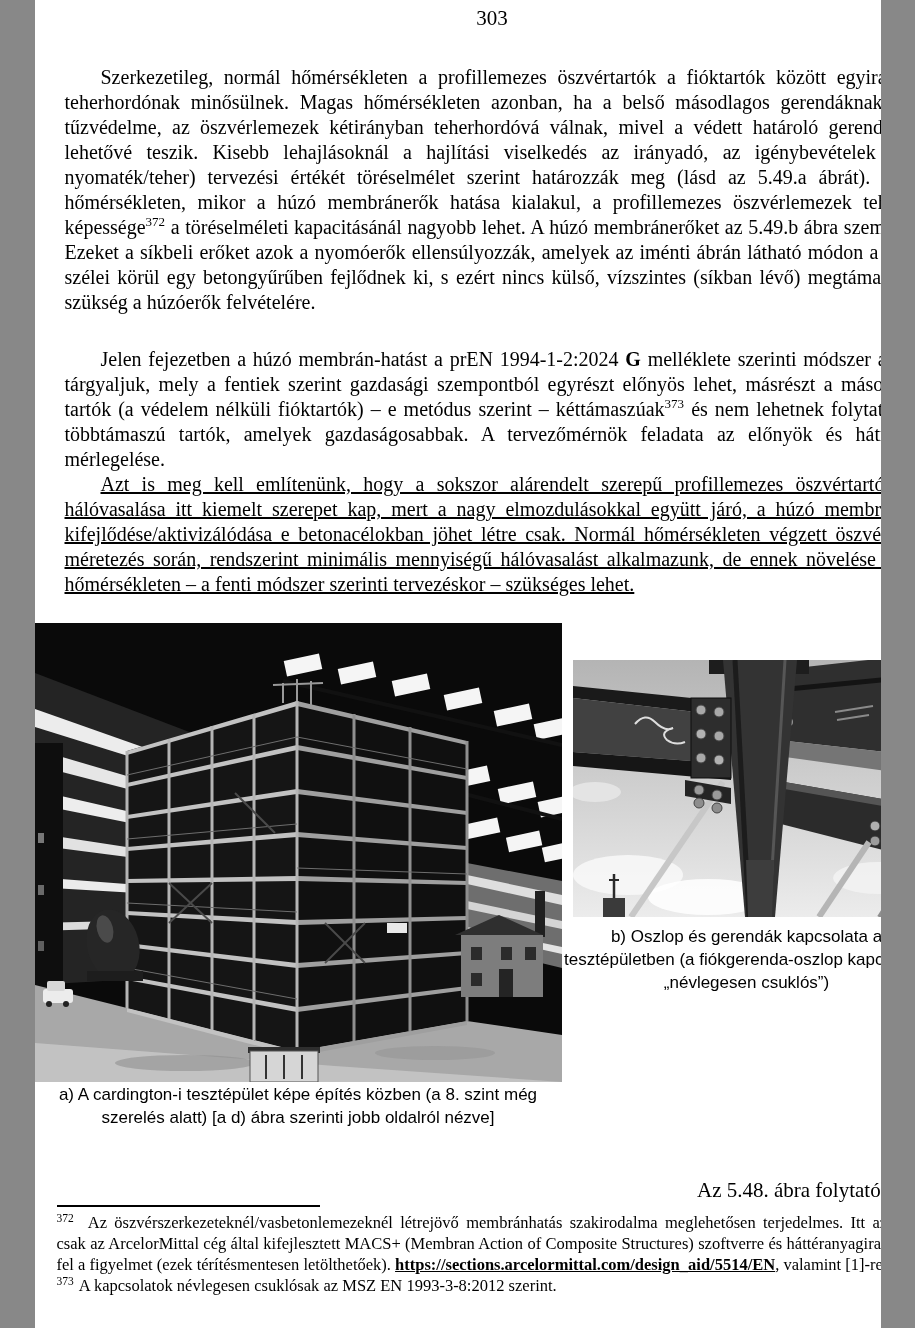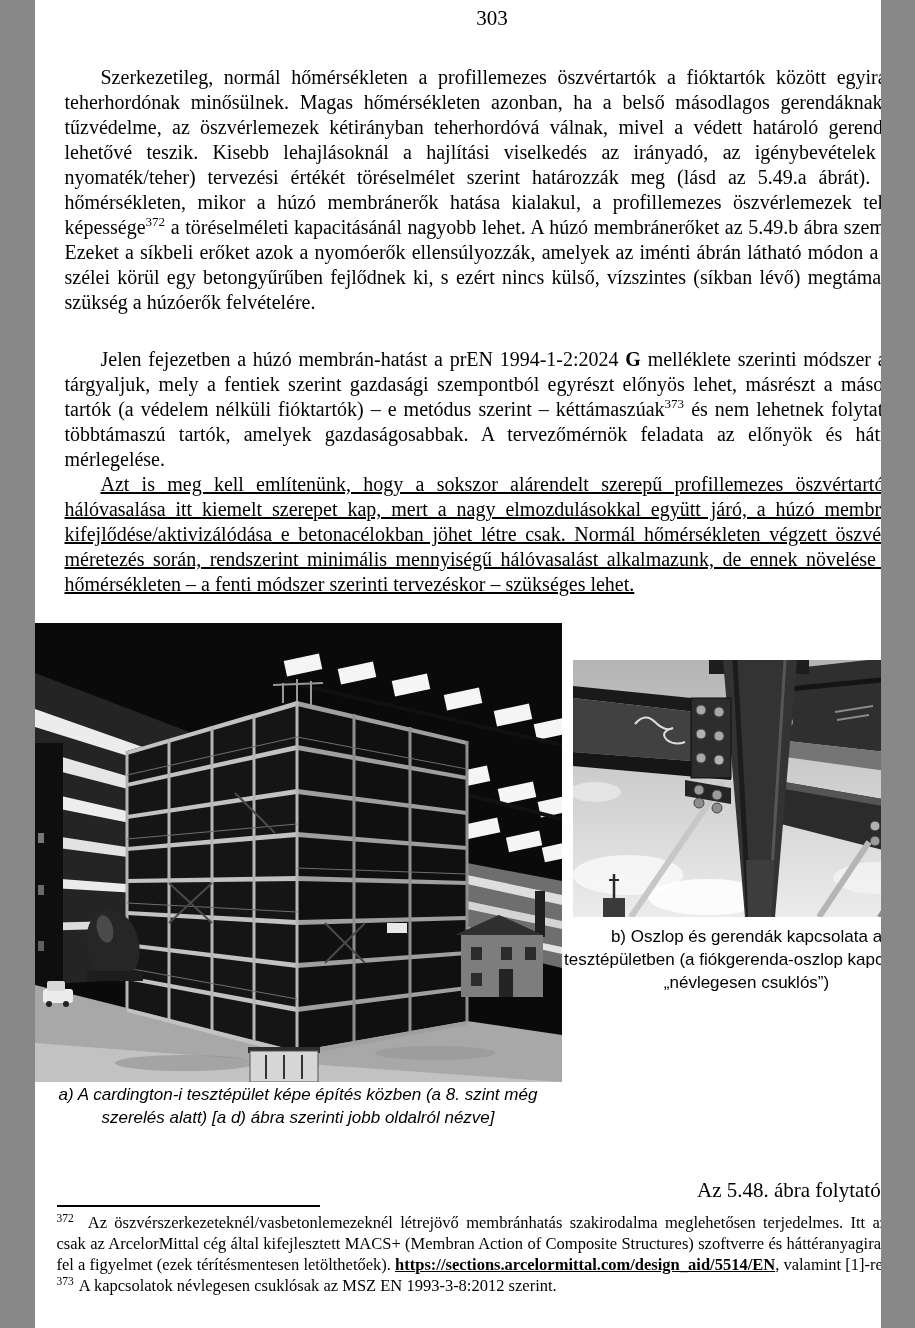--- a/index.html
+++ b/index.html
@@ -25,21 +25,21 @@
   .bold { font-weight:bold; }
 
   #figure-area { position:absolute; top:623px; left:0; width:915px; height:520px; }
   #photo-a { position:absolute; left:0; top:0; width:527px; height:459px; display:block; }
   #photo-b { position:absolute; left:538px; top:37px; width:349px; height:257px; display:block; }
   .caption {
     position:absolute; font-family:"Liberation Sans", sans-serif;
     font-size:17px; line-height:23px; text-align:center; margin:0;
   }
   #caption-b { left:528px; top:302px; width:368px; }
-  #caption-a { left:6px; top:460px; width:515px;font-style:italic; }
+  #caption-a { left:6px; top:460px; width:515px; }
 
   #continuation {
     position:absolute; top:1142px; left:22px; width:851px;
     text-align:right; font-size:21px;margin-top:36px;
   }
 
   #footnotes { position:absolute; top:1205px; left:22px; width:871px; }
   .fn-rule { width:263px; height:0; border-top:2px solid #000; margin-bottom:5px; }
   .fn {
     font-size:16.5px; line-height:21px; text-align:justify; margin:0;

